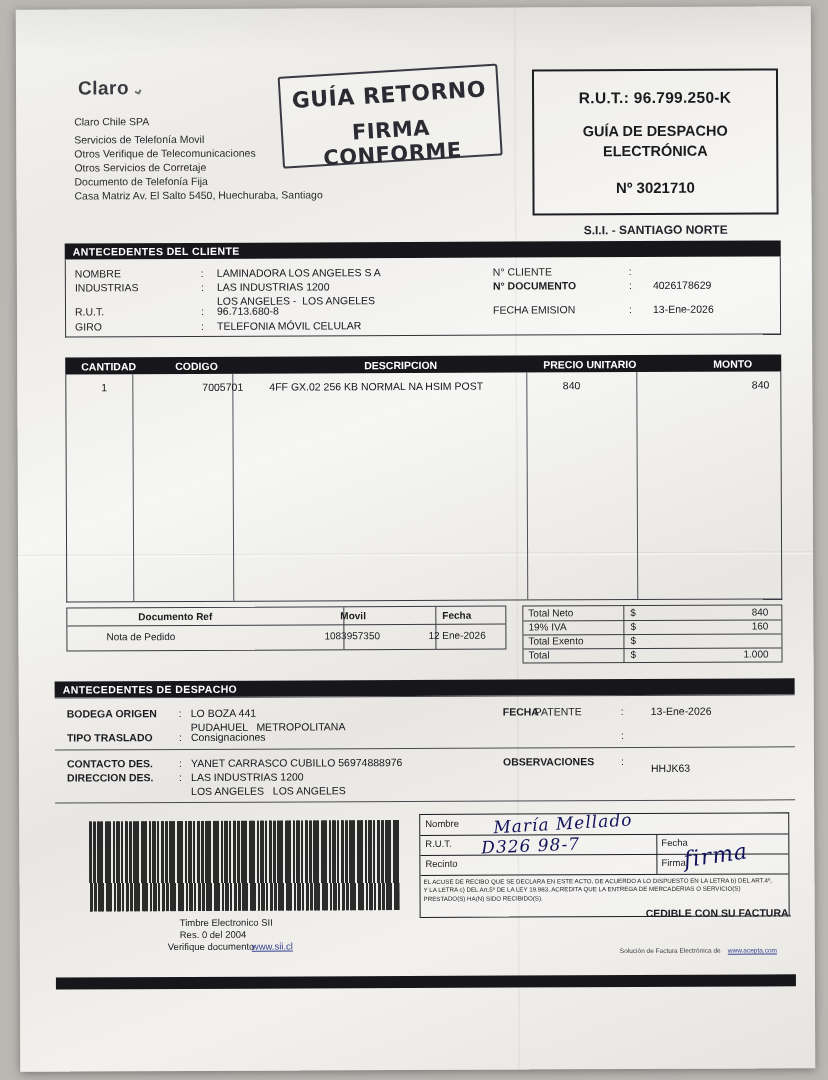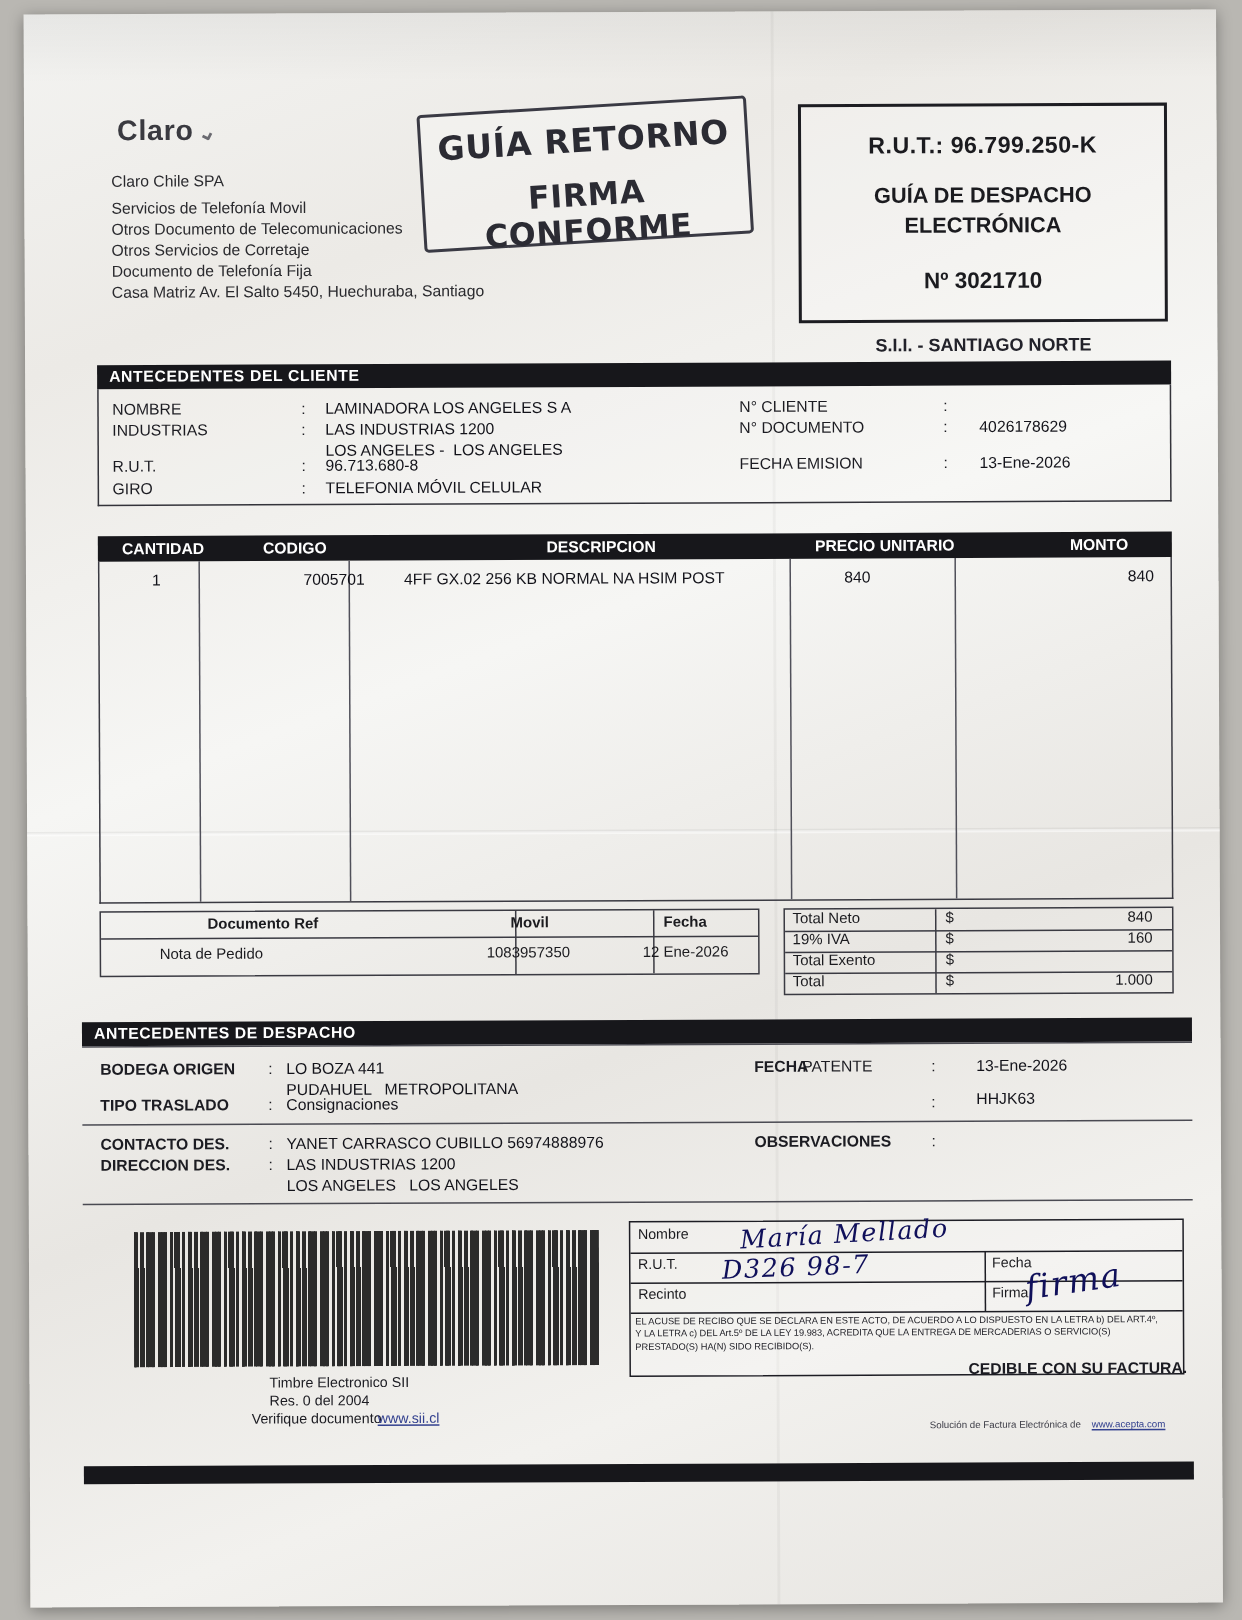--- a/index.html
+++ b/index.html
@@ -170,21 +170,21 @@
   <div class="shade" style="left:0; top:0; width:795px; height:46px;"></div>
 
   <div id="content">
 
     <div id="logo">
       <span>Claro</span><span class="swoosh">⌄</span>
     </div>
 
     <div class="txt company-line" style="left:58px; top:106px;">Claro Chile SPA</div>
     <div class="txt company-line" style="left:58px; top:124px;">Servicios de Telefonía Movil</div>
-    <div class="txt company-line" style="left:58px; top:138px;">Otros Documento de Telecomunicaciones</div>
+    <div class="txt company-line" style="left:58px; top:138px;">Otros Verifique de Telecomunicaciones</div>
     <div class="txt company-line" style="left:58px; top:152px;">Otros Servicios de Corretaje</div>
     <div class="txt company-line" style="left:58px; top:166px;">Documento de Telefonía Fija</div>
     <div class="txt company-line" style="left:58px; top:180px;">Casa Matriz Av. El Salto 5450, Huechuraba, Santiago</div>
 
     <div id="stamp">
       <div class="l1">GUÍA RETORNO</div>
       <div class="l2">FIRMA CONFORME</div>
     </div>
 
     <div id="rutbox">
@@ -210,21 +210,21 @@
     <div class="txt lbl" style="left:184px; top:296px;">:</div>
     <div class="txt lbl" style="left:184px; top:311px;">:</div>
 
     <div class="txt val" style="left:200px; top:258px;">LAMINADORA LOS ANGELES S A</div>
     <div class="txt val" style="left:200px; top:272px;">LAS INDUSTRIAS 1200</div>
     <div class="txt val" style="left:200px; top:286px;">LOS ANGELES -  LOS ANGELES</div>
     <div class="txt val" style="left:200px; top:296px;">96.713.680-8</div>
     <div class="txt val" style="left:200px; top:311px;">TELEFONIA MÓVIL CELULAR</div>
 
     <div class="txt lbl" style="left:476px; top:258px;">N° CLIENTE</div>
-    <div class="txt lbl" style="left:476px; top:272px;">N° DOCUMENTO</div>
+    <div class="txt lbl" style="left:476px; top:272px;font-weight:bold;">N° DOCUMENTO</div>
     <div class="txt lbl" style="left:476px; top:296px;">FECHA EMISION</div>
 
     <div class="txt lbl" style="left:612px; top:258px;">:</div>
     <div class="txt lbl" style="left:612px; top:272px;">:</div>
     <div class="txt lbl" style="left:612px; top:296px;">:</div>
 
     <div class="txt val" style="left:636px; top:258px;"></div>
     <div class="txt val" style="left:636px; top:272px;">4026178629</div>
     <div class="txt val" style="left:636px; top:296px;">13-Ene-2026</div>
 
@@ -297,21 +297,21 @@
     <div class="txt val" style="left:172px; top:712px;">PUDAHUEL   METROPOLITANA</div>
     <div class="txt val" style="left:172px; top:722px;">Consignaciones</div>
 
     <div class="txt lbl" style="left:484px; top:698px; font-weight:bold;">FECHA</div>
     <div class="txt lbl" style="left:484px; top:698px; font-weight:normal;margin-left:32px;">PATENTE</div>
     <div class="txt lbl" style="left:484px; top:748px; font-weight:bold;">OBSERVACIONES</div>
     <div class="txt lbl" style="left:602px; top:698px;">:</div>
     <div class="txt lbl" style="left:602px; top:722px;">:</div>
     <div class="txt lbl" style="left:602px; top:748px;">:</div>
     <div class="txt val" style="left:632px; top:698px;">13-Ene-2026</div>
-    <div class="txt val" style="left:632px; top:720px;">HHJK63</div>
+    <div class="txt val" style="left:632px; top:755px;">HHJK63</div>
     <div class="txt val" style="left:632px; top:748px;"></div>
 
     <div class="txt lbl" style="left:48px; top:748px; font-weight:bold;">CONTACTO DES.</div>
     <div class="txt lbl" style="left:48px; top:762px; font-weight:bold;">DIRECCION DES.</div>
     <div class="txt lbl" style="left:160px; top:748px;">:</div>
     <div class="txt lbl" style="left:160px; top:762px;">:</div>
     <div class="txt val" style="left:172px; top:748px;">YANET CARRASCO CUBILLO 56974888976</div>
     <div class="txt val" style="left:172px; top:762px;">LAS INDUSTRIAS 1200</div>
     <div class="txt val" style="left:172px; top:776px;">LOS ANGELES   LOS ANGELES</div>
 

